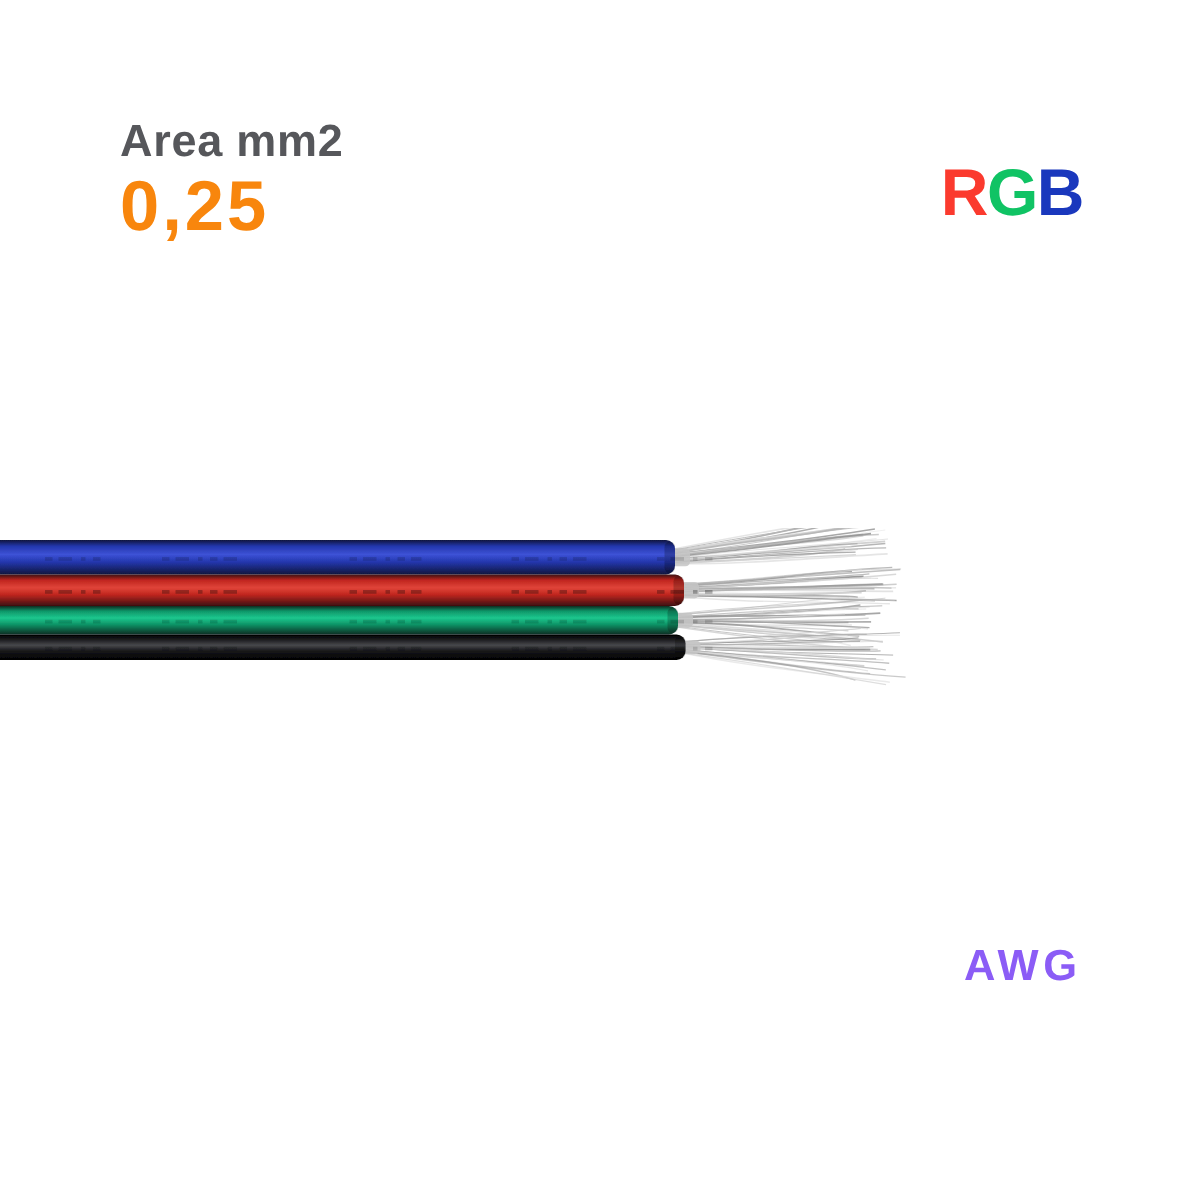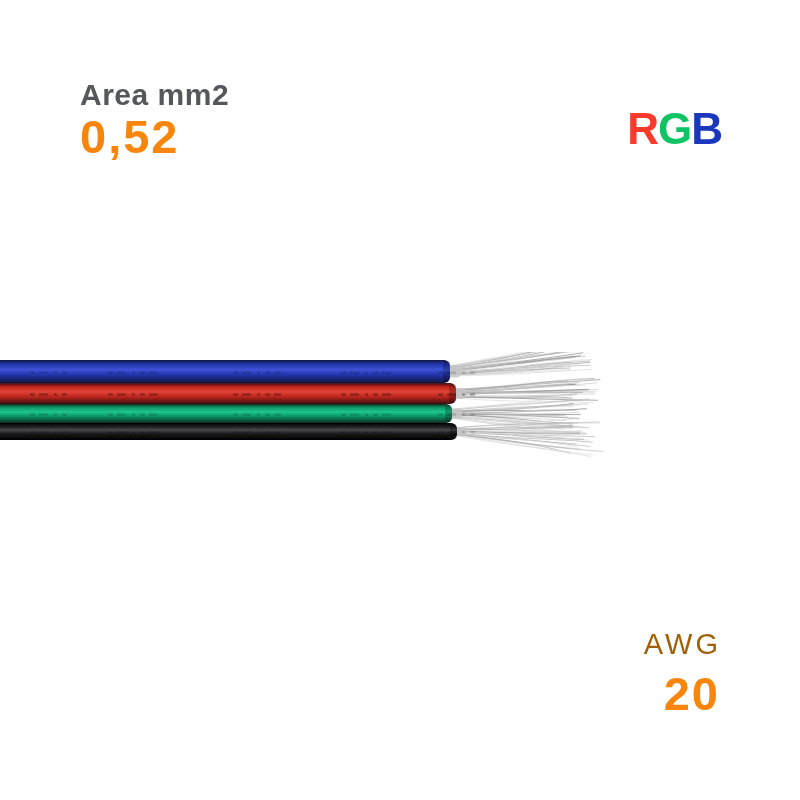--- a/index.html
+++ b/index.html
@@ -15,24 +15,24 @@
   .spec-area { left: 80px; top: 78px; text-align: left; }
   .spec-awg  { right: 82px; top: 628px; text-align: right; }
   .spec-label {
     font-weight: 700;
     font-size: 30px;
     line-height: 34px;
     color: #56575b;
     letter-spacing: 0.5px;
   }
   .awg-label {
-    font-weight: 400;
+    font-weight: 700;
     font-size: 29px;
     line-height: 32px;
-    color: #a16207;
+    color: #8b5cf6;
     letter-spacing: 3px;
     margin-right: -3px;
   }
   .spec-value {
     font-weight: 700;
     font-size: 47px;
     line-height: 50px;
     color: #f8860d;
     letter-spacing: 2px;
   }
@@ -56,21 +56,21 @@
   }
   .cable-figure svg { display: block; }
 </style>
 </head>
 <body>
 
 <div class="canvas">
 
   <div class="spec spec-area">
     <div class="spec-label">Area mm2</div>
-    <div class="spec-value">0,52</div>
+    <div class="spec-value">0,25</div>
   </div>
 
   <div class="rgb-badge">
     <span style="color: rgb(251, 58, 46);">R</span><span style="color: rgb(16, 195, 100);">G</span><span style="color: rgb(26, 56, 189);">B</span>
   </div>
 
   <div class="cable-figure">
     <svg id="cable-svg" width="620" height="112" viewBox="0 0 620 112" xmlns="http://www.w3.org/2000/svg">
         <defs>
           <linearGradient id="grad0" x1="0" y1="0" x2="0" y2="1">
@@ -230,16 +230,15 @@
           <path d="M30,62.45 h38 m40,0 h55 m70,0 h48 m60,0 h52 m45,0 h40" stroke="#000000" stroke-width="2.5" opacity="0.14" stroke-dasharray="5 4 9 6 3 5"></path>
           <rect x="-17" y="71" width="474" height="17" rx="6" fill="url(#grad3)"></rect>
           <rect x="450" y="72" width="7" height="15" rx="3.5" fill="#000000" opacity="0.22"></rect>
           <path d="M30,80.35 h38 m40,0 h55 m70,0 h48 m60,0 h52 m45,0 h40" stroke="#000000" stroke-width="2.5" opacity="0.14" stroke-dasharray="5 4 9 6 3 5"></path>
         </g>
       </svg>
   </div>
 
   <div class="spec spec-awg">
     <div class="awg-label">AWG</div>
-    <div class="spec-value">20</div>
   </div>
 
 </div>
 
 </body></html>

